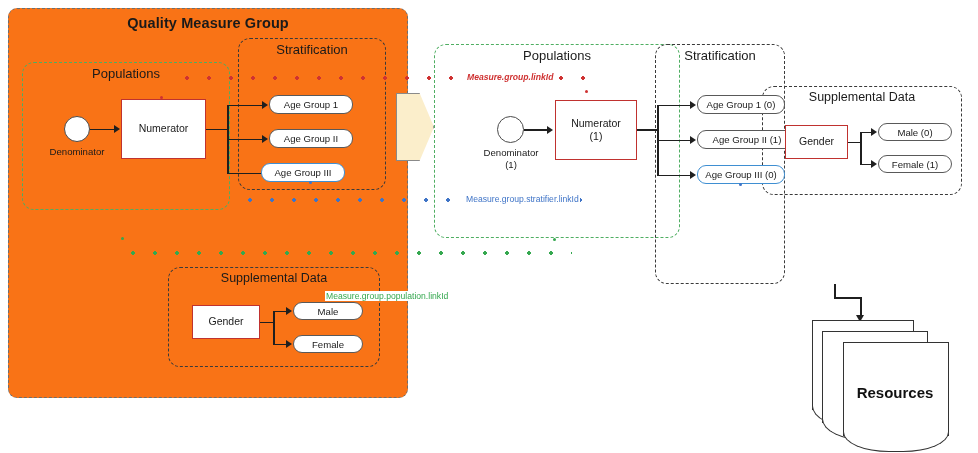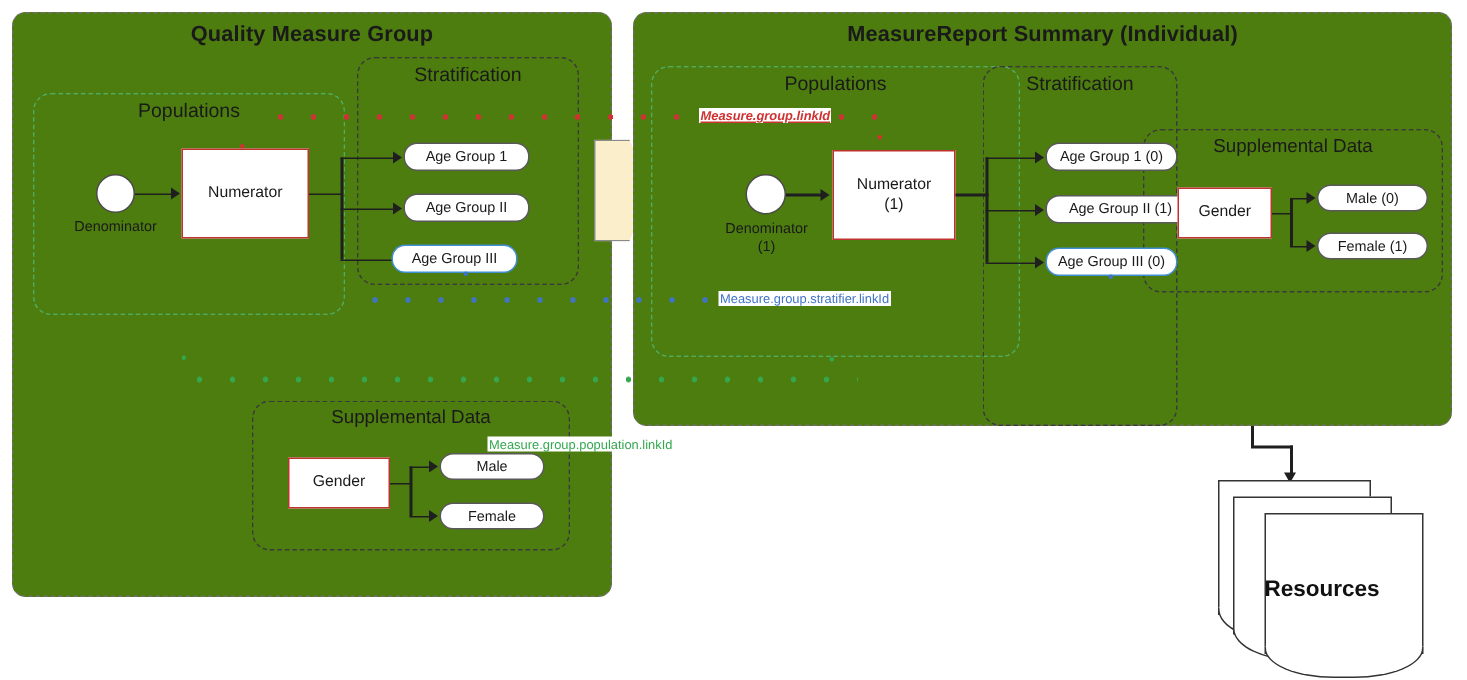--- a/index.html
+++ b/index.html
@@ -3,21 +3,21 @@
 <meta charset="utf-8">
 <style>
   html,body{margin:0;padding:0;background:#ffffff;}
   body{width:978px;height:453px;font-family:"Liberation Sans",sans-serif;}
   #stage{position:relative;width:978px;height:453px;overflow:hidden;background:#ffffff;}
 
   .abs{position:absolute;box-sizing:border-box;}
 
   
   .panel{
-    background:#4d7c0f;
+    background:#f97316;
     border:1.6px dashed #6f6f6f;
     border-radius:9px;
   }
   .panel-title{
     position:absolute;left:0;right:0;top:6px;
     text-align:center;
     font-weight:bold;
     font-size:14.5px;
     color:#1a1a1a;
     letter-spacing:.1px;
@@ -90,34 +90,34 @@
   .trail.green{background-image:radial-gradient(circle, #35a84f 1.7px, rgba(0,0,0,0) 1.9px);background-size:22px 4px;background-repeat:repeat-x;background-position:0 50%;}
   .dot{position:absolute;width:3.4px;height:3.4px;border-radius:50%;}
   .dot.red{background:#cf3232;}
   .dot.blue{background:#3f74c7;}
   .dot.green{background:#35a84f;}
 
   .tag{
     position:absolute;font-size:8.6px;white-space:nowrap;padding:0 1px;
     background:#ffffff;line-height:1.2;
   }
-  .tag.red{color:#cf3232;font-style:italic;font-weight:bold;text-decoration:underline;}
+  .tag.red{color:#cf3232;font-style:italic;font-weight:bold;}
   .tag.blue{color:#3f74c7;}
   .tag.green{color:#35a84f;margin-top:44px;}
 
   
   .doc{
     position:absolute;background:#ffffff;border:1.3px solid #333333;
   }
   .doc-wave{
     position:absolute;background:#ffffff;border:1.3px solid #333333;border-top:none;
   }
   .res-label{
     position:absolute;font-weight:bold;font-size:15px;color:#111111;
-    text-align:left;left:0;right:0;
+    text-align:center;left:0;right:0;
   }
 </style>
 </head>
 <body>
 
 <div id="stage">
 
   <div class="abs panel" style="left:8px;top:8px;width:400px;height:390px;">
     <div class="panel-title">Quality Measure Group</div>
   </div>
@@ -179,23 +179,20 @@
 
   <div class="abs pill" style="left:293px;top:302px;width:70px;height:18px;">
     <span>Male</span>
   </div>
   <div class="abs pill" style="left:293px;top:335px;width:70px;height:18px;">
     <span>Female</span>
   </div>
 
   <div class="abs chevron" style="left:396px;top:93px;width:38px;height:68px;"></div>
 
-  <div class="abs panel" style="left:422px;top:8px;width:546px;height:276px;">
-    <div class="panel-title">MeasureReport Summary (Individual)</div>
-  </div>
 
   <div class="abs region green" style="left:434px;top:44px;width:246px;height:194px;">
     <div class="region-title">Populations</div>
   </div>
 
   <div class="abs region black" style="left:655px;top:44px;width:130px;height:240px;">
     <div class="region-title">Stratification</div>
   </div>
 
   <div class="abs region black" style="left:762px;top:86px;width:200px;height:109px;">
@@ -255,21 +252,21 @@
   </div>
 
   <div class="abs trail red" style="left:176px;top:76px;width:420px;"></div>
   <div class="dot red" style="left:160px;top:96px;"></div>
   <div class="dot red" style="left:585px;top:90px;"></div>
   <div class="tag red" style="left:466px;top:72px;">Measure.group.linkId</div>
 
   <div class="abs trail blue" style="left:239px;top:198px;width:360px;"></div>
   <div class="dot blue" style="left:309px;top:181px;"></div>
   <div class="dot blue" style="left:739px;top:183px;"></div>
-  <div class="tag blue" style="left:479px;top:194px;">Measure.group.stratifier.linkId</div>
+  <div class="tag blue" style="left:465px;top:194px;">Measure.group.stratifier.linkId</div>
 
   <div class="abs trail green" style="left:122px;top:251px;width:450px;"></div>
   <div class="dot green" style="left:121px;top:237px;"></div>
   <div class="dot green" style="left:553px;top:238px;"></div>
   <div class="tag green" style="left:325px;top:247px;">Measure.group.population.linkId</div>
 
   <div class="abs ln lnv" style="left:834px;top:284px;height:14px;"></div>
   <div class="abs ln lnh" style="left:834px;top:297px;width:28px;"></div>
   <div class="abs ln lnv" style="left:860px;top:297px;height:21px;"></div>
   <div class="arw-d" style="left:856px;top:315px;"></div>

